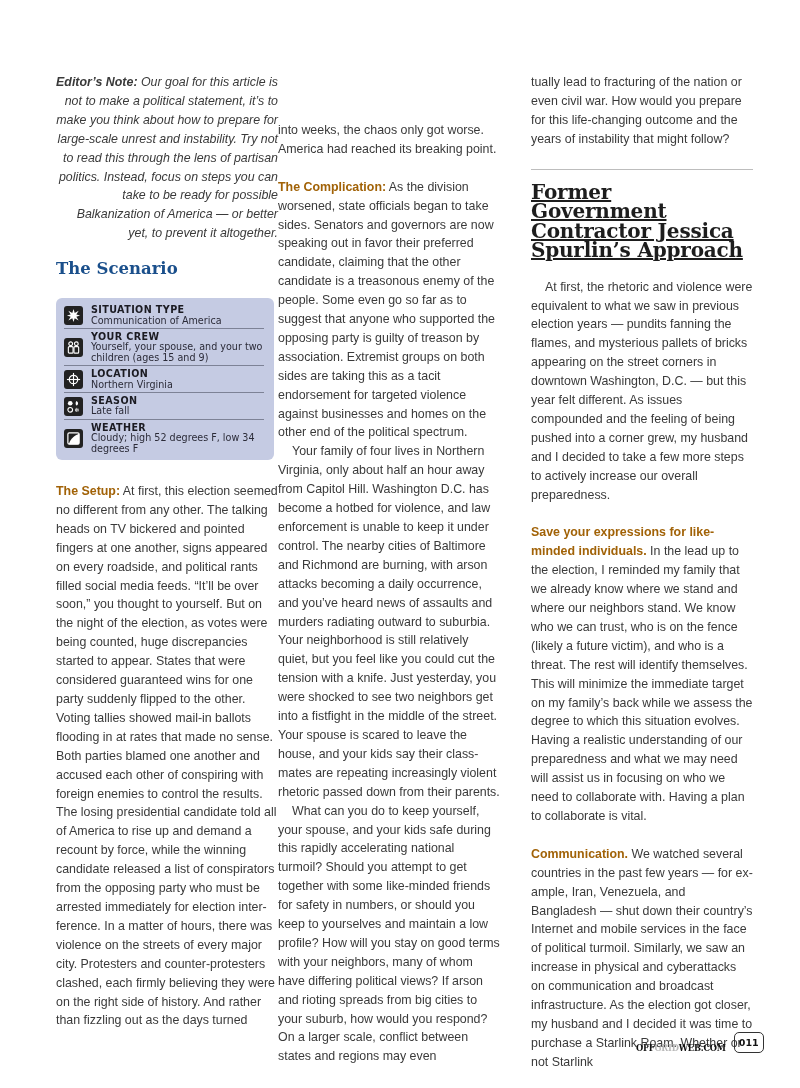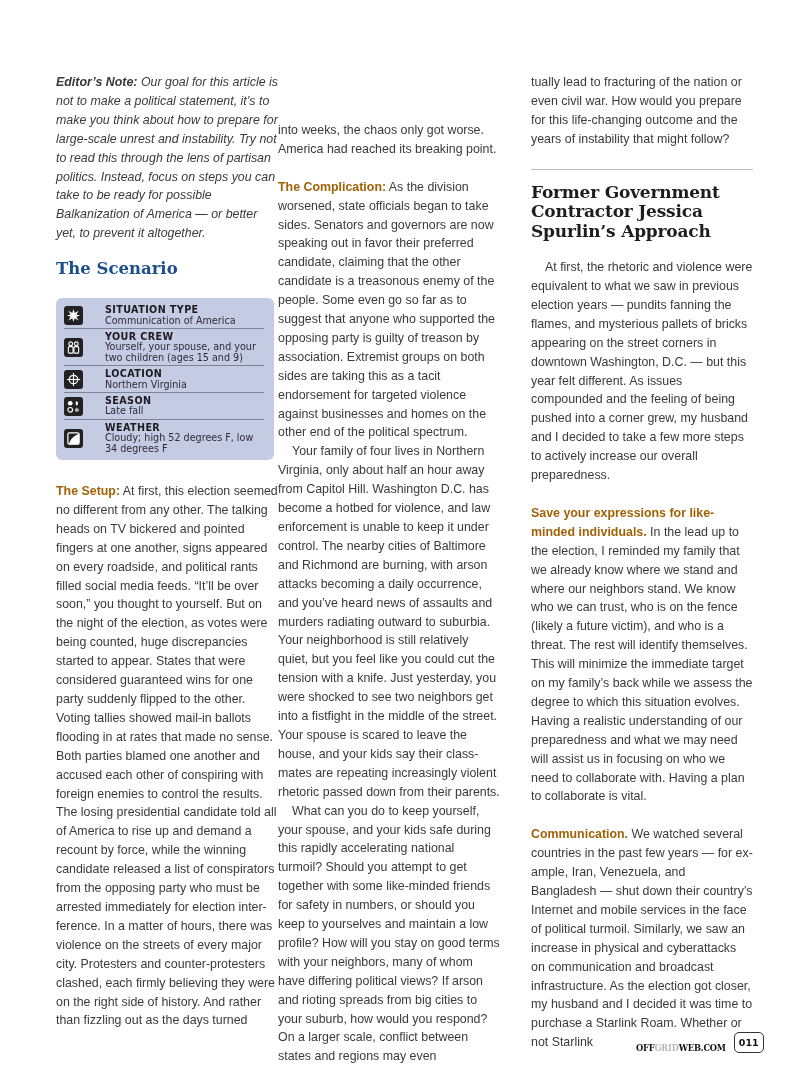--- a/index.html
+++ b/index.html
@@ -5,37 +5,37 @@
   html, body { margin: 0; padding: 0; background: #ffffff; }
   body { width: 800px; height: 1088px; position: relative; overflow: hidden;
          font-family: "Liberation Sans", sans-serif; color: #3a3a3a; }
   .col { position: absolute; top: 73px; width: 222px; font-size: 12.4px; line-height: 18.9px; }
   .col1 { left: 56px; }
   .col2 { left: 278px; margin-top: 48px; }
   .col3 { left: 531px; width: 222px; }
   p { margin: 0; }
   .gap { height: 18.9px; }
   .indent { text-indent: 14px; }
-  .editor { font-style: italic; }
+  .editor { font-style: italic; text-align: right; }
   .lead { font-weight: bold; color: #a16207; }
   .blue-h { font-family: "DejaVu Serif", serif; font-weight: bold; color: #1a4f8b;
             font-size: 16.5px; line-height: 22px; margin: 0; }
   .scen-title { margin-top: 15px; margin-bottom: 18px; }
   .scen-box { background: #c5cbe3; border-radius: 6px; padding: 4px 10px 4px 8px; width: 200px; box-sizing: border-box; width: 218px; }
-  .scen-row { display: flex; align-items: center; padding: 3px 0 2px 0; border-bottom: 1px solid #7d8296; gap: 14px; }
+  .scen-row { display: flex; align-items: center; padding: 3px 0 2px 0; border-bottom: 1px solid #7d8296; }
   .scen-row:last-child { border-bottom: none; }
   .scen-icon { width: 19px; height: 19px; background: #222; border-radius: 3px; flex: 0 0 19px;
                margin-right: 8px; display: flex; align-items: center; justify-content: center; color: #fff; font-size: 12px; }
   .scen-icon svg { width: 15px; height: 15px; }
   .scen-text { font-family: "DejaVu Sans", sans-serif; font-size: 9.6px; line-height: 10.4px; color: #2b2b38; }
   .scen-label { font-weight: bold; letter-spacing: 0.4px; color: #1b1b22; }
   .box-spacer { height: 22px; }
   .rule { border: 0; border-top: 1.5px solid #bdbdbd; margin: 20px 0 13px 0; }
   .big-h { font-family: "DejaVu Serif", serif; font-weight: bold; color: #1d1d1d;
-           font-size: 17px; line-height: 19.5px; margin: 0 0 17px 0; letter-spacing: -0.2px; }
+           font-size: 20px; line-height: 19.5px; margin: 0 0 17px 0; letter-spacing: -0.2px; text-decoration: underline; }
   .prep-h { margin-bottom: 1px; }
   .footer { position: absolute; left: 636px; top: 1032px; display: flex; align-items: flex-end; }
   .site { font-family: "DejaVu Serif", serif; font-weight: bold; font-size: 8.3px; color: #111; letter-spacing: -0.2px; }
   .site .grid { color: #b9b9b9; }
   .pageno { margin-left: 8px; border: 1.3px solid #333; border-radius: 5px; padding: 4px 4px;
             font-family: "DejaVu Sans", sans-serif; font-weight: bold; font-size: 9.5px; color: #111; }
 </style>
 </head>
 <body>
 

